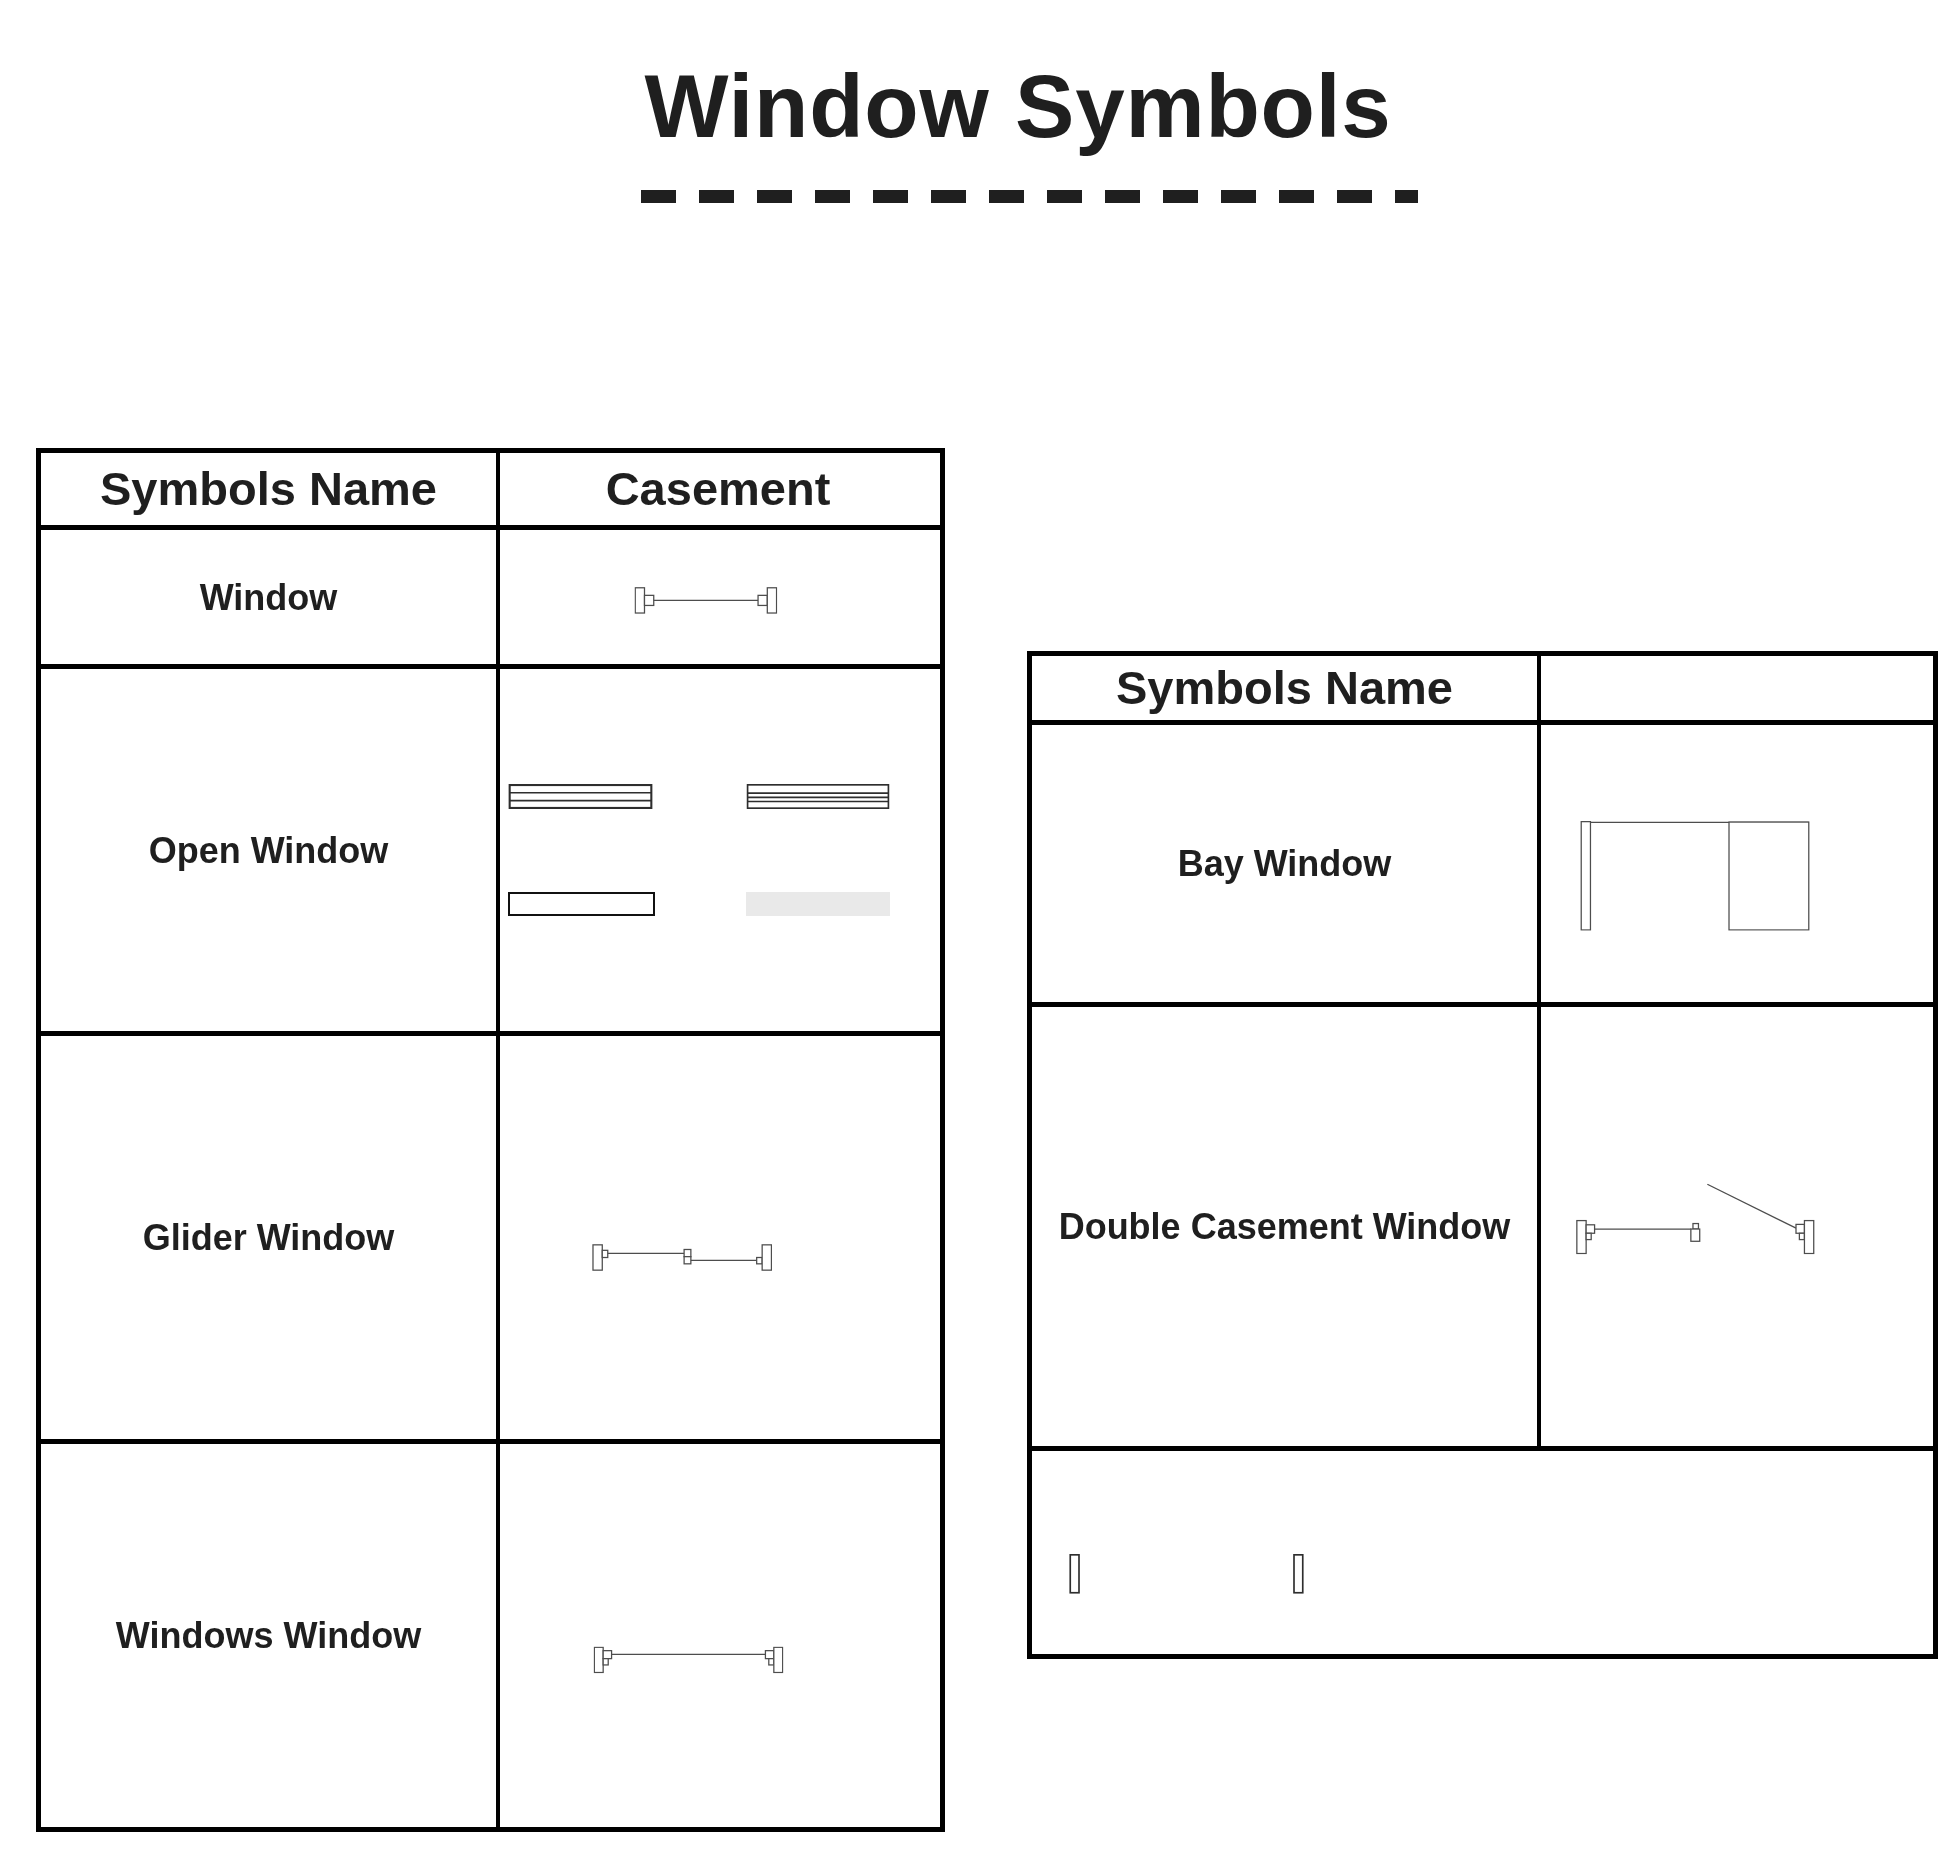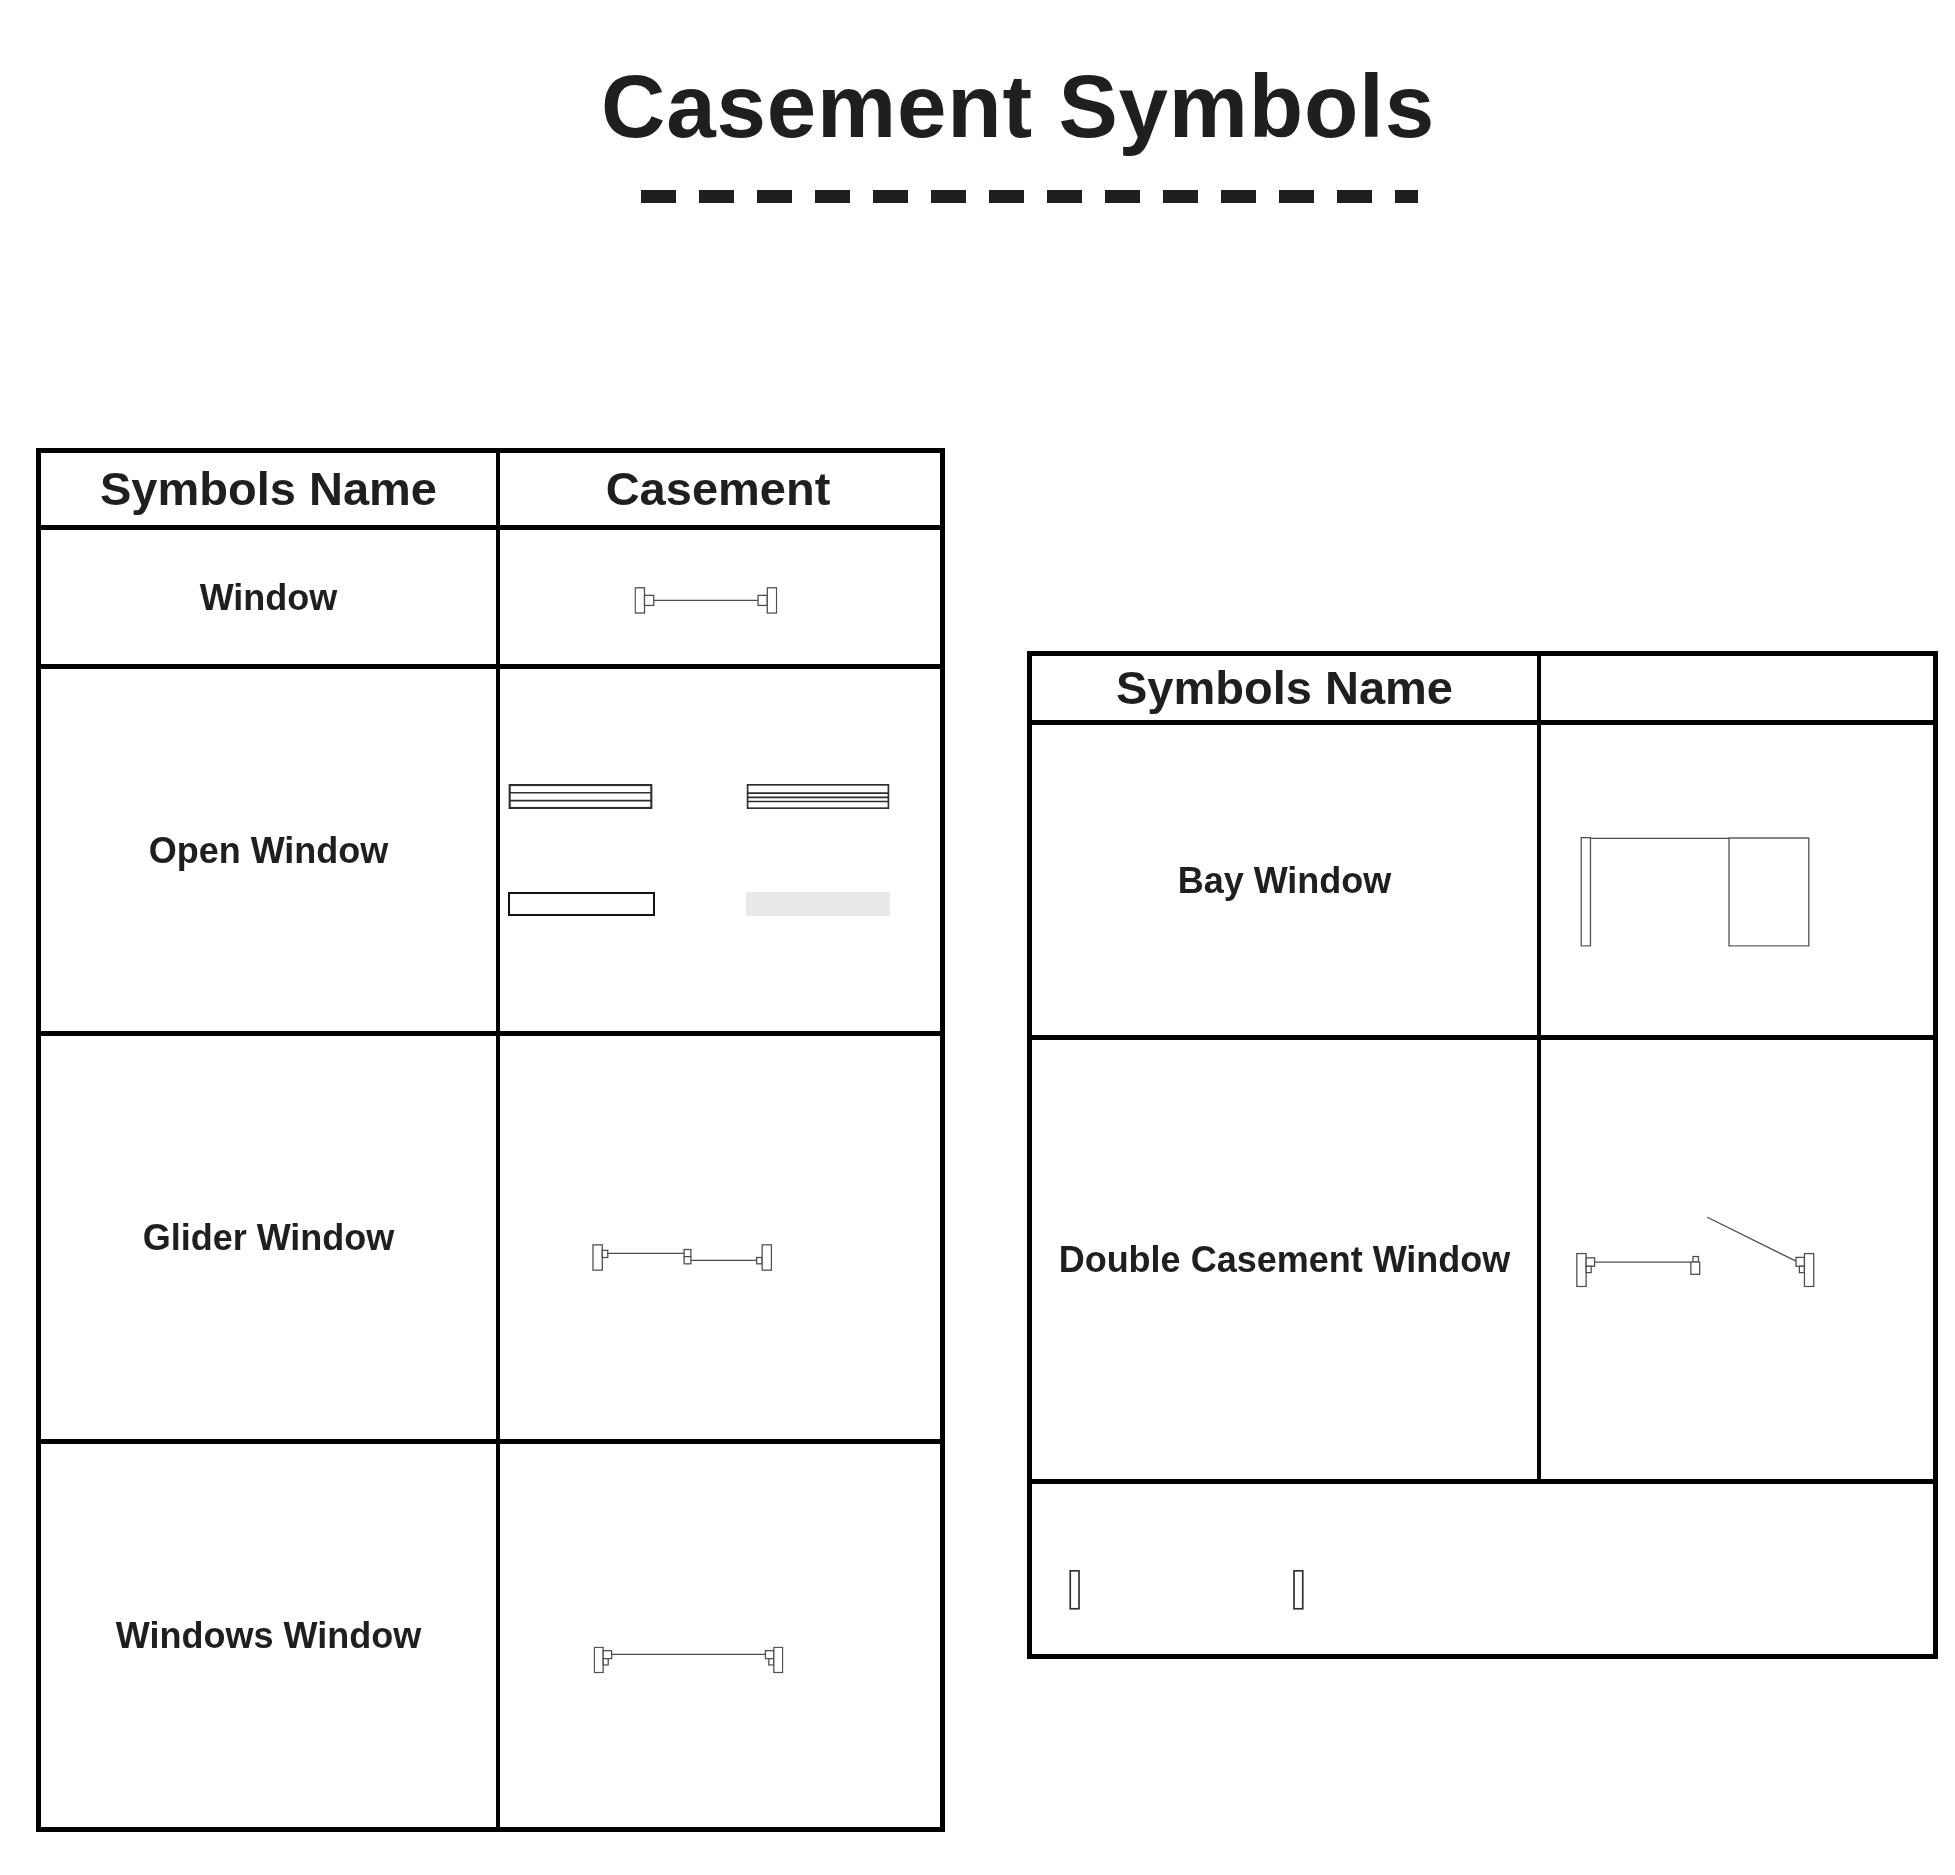--- a/index.html
+++ b/index.html
@@ -29,21 +29,21 @@
   .c1{border-right:4.2px solid var(--border);flex:0 0 auto}
   #left-table .c1{width:459px}
   #left-table .c2{width:436px}
   #right-table .c1{width:509px}
   #right-table .c2{width:388px}
   .hdr .cell{font-size:47px}
 
   
   #lt-hdr{height:72px} #lt-r1{height:139px} #lt-r2{height:367px} #lt-r3{height:408px}
   
-  #rt-hdr{height:64px} #rt-r1{height:315px} #rt-r2{height:444px}
+  #rt-hdr{height:64px} #rt-r1{height:282px} #rt-r2{height:444px}
 
   
   .sym{display:block}
   .sym rect{stroke:var(--symbol-stroke);stroke-width:3;fill:#fff}
   .sym line{stroke:var(--symbol-stroke);stroke-width:3;fill:none}
   .sym .dark{stroke:var(--symbol-stroke-dark)}
   .ow-grid{display:grid;grid-template-columns:145px 143px;grid-template-rows:25px 24px;
     column-gap:93px;row-gap:83px;align-items:start}
   .pane-plain{width:147px;height:24px;border:2.9px solid #111;background:#fff}
   .pane-filled{width:144px;height:24px;background:var(--gray-fill)}
@@ -51,21 +51,21 @@
   .sh-open{justify-content:flex-start;padding-left:7.6px}
   .sh-glider{transform:translate(-36px,20px)}
   .sh-casement{transform:translate(-29.5px,24.4px)}
   .sh-bay{transform:translate(-40px,11.8px)}
   .sh-dc{transform:translate(-40px,-7.6px)}
   .sh-opening{transform:translate(-40px,21px)}
 </style>
 </head>
 <body>
 
-<div class="abs" id="title">Casement Symbols</div>
+<div class="abs" id="title">Window Symbols</div>
 <div class="abs" id="title-underline"></div>
 
 <div class="abs sym-table" id="left-table">
   <div class="t-row hdr" id="lt-hdr">
     <div class="cell c1">Symbols Name</div>
     <div class="cell c2">Casement</div>
   </div>
 
   <div class="t-row" id="lt-r1">
     <div class="cell c1">Window</div>

